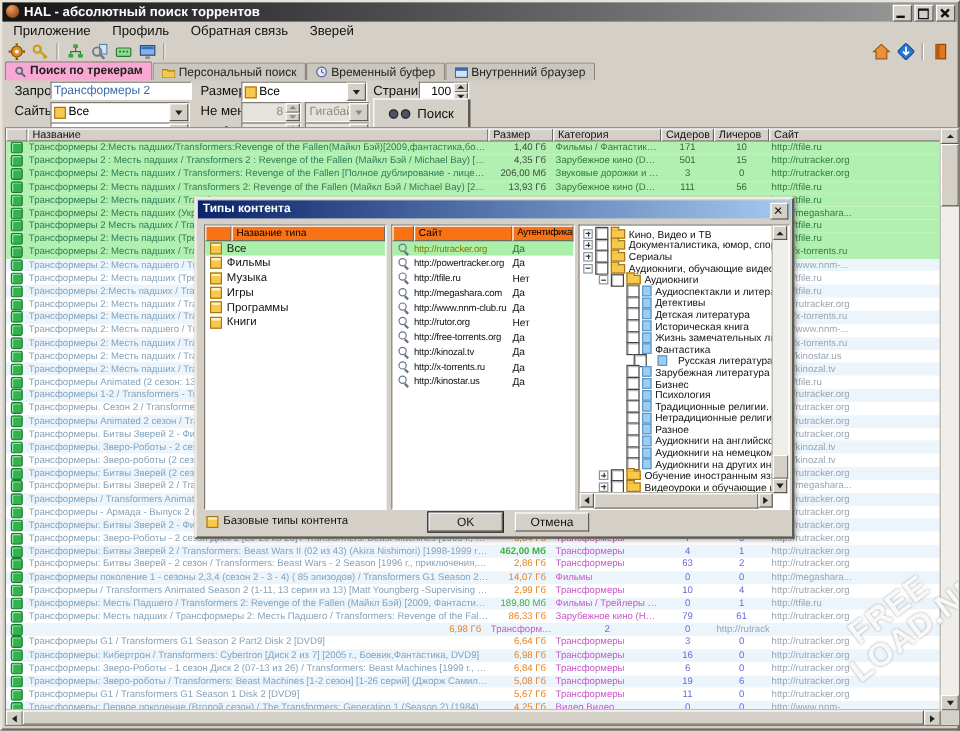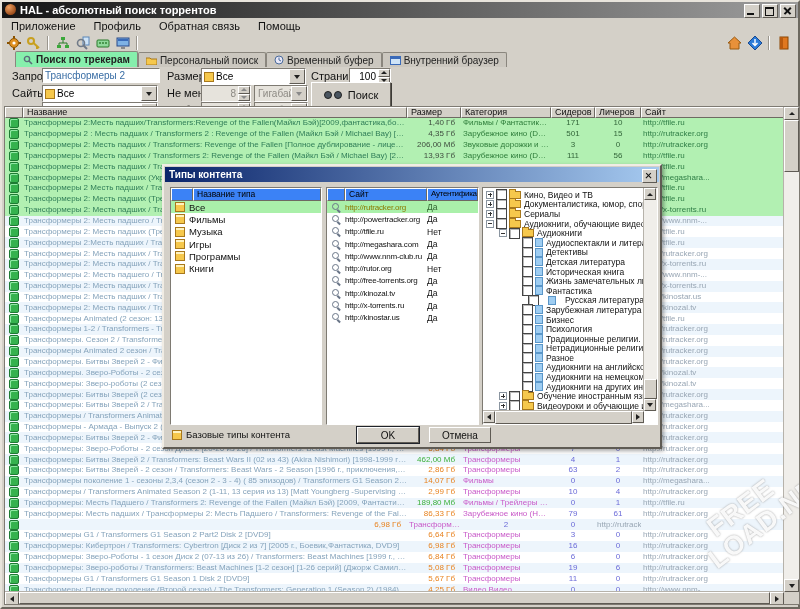--- a/index.html
+++ b/index.html
@@ -26,21 +26,21 @@
   .menuitem{display:inline-block;padding:1px 9px 0 9px;color:#111;}
   
   .toolbar{position:absolute;left:0;top:32px;right:2px;height:17px;display:flex;align-items:center;gap:3px;padding-left:3px;}
   .tbtn{width:17px;height:16px;display:flex;align-items:center;justify-content:center;}
   .tsep{width:1px;height:14px;background:#9a968e;border-right:1px solid #fff;margin:0 2px;}
   .tb-right{margin-left:auto;display:flex;align-items:center;gap:3px;padding-right:4px;}
   
   .tabstrip{position:absolute;left:2px;top:50px;right:2px;height:15px;display:flex;align-items:flex-end;font-size:10px;}
   .tab{display:flex;align-items:center;gap:3px;height:14px;padding:0 7px;
     border:1px solid #8a867e;border-bottom:none;border-radius:2px 2px 0 0;background:#cbc7bf;color:#222;white-space:nowrap;}
-  .tab.active{background:#86efac;height:15px;font-weight:bold;margin-left:11px;}
+  .tab.active{background:#f9a8d4;height:15px;font-weight:bold;}
   
   .formpanel{position:absolute;left:2px;top:66px;right:2px;height:38px;font-size:11px;}
   .flabel{position:absolute;color:#111;}
   .tbx{position:absolute;height:13px;border:1px solid;border-color:#7e7a72 #fff #fff #7e7a72;background:#fff;
     font-family:"Liberation Sans",sans-serif;font-size:10px;padding:0 2px;box-sizing:content-box;}
   .tbx.q{color:#3a6ea5;}
   .combo{position:absolute;height:15px;border:1px solid;border-color:#7e7a72 #fff #fff #7e7a72;background:#fff;display:flex;align-items:center;font-size:10px;}
   .combo .cico{width:10px;height:10px;margin:0 2px;background:#f6c84c;border:1px solid #a8781c;box-sizing:border-box;}
   .combo .cval{flex:1;overflow:hidden;white-space:nowrap;}
   .dropbtn{width:14px;align-self:stretch;background:#d4d0c8;border:1px solid;border-color:#fff #5f5b54 #5f5b54 #fff;display:flex;align-items:center;justify-content:center;}
@@ -100,21 +100,21 @@
   .dlg-title{position:absolute;left:1px;top:1px;right:1px;height:15px;
     background:linear-gradient(to right,#0a246a,#a6caf0);color:#fff;font-size:10px;font-weight:bold;line-height:15px;padding-left:4px;}
   .dlg-x{position:absolute;right:2px;top:1.5px;width:13px;height:12px;background:#d4d0c8;border:1px solid;border-color:#fff #5f5b54 #5f5b54 #fff;}
   .dlg-x::before,.dlg-x::after{content:"";position:absolute;left:2px;top:5px;width:7px;height:1.4px;background:#111;}
   .dlg-x::before{transform:rotate(45deg);} .dlg-x::after{transform:rotate(-45deg);}
   .panel{position:absolute;top:21px;height:238px;background:#fff;border:1px solid;border-color:#7e7a72 #fff #fff #7e7a72;box-sizing:border-box;overflow:hidden;}
   .p-types{left:6px;width:152px;}
   .p-sites{left:162px;width:153px;}
   .p-tree{left:318px;width:176px;}
   .lhead{display:flex;height:13px;}
-  .lh{background:#3b82f6;border:1px solid;border-color:#fff #6e6a62 #6e6a62 #fff;font-size:8.5px;line-height:10px;padding:0 3px;overflow:hidden;white-space:nowrap;box-sizing:border-box;}
+  .lh{background:#f97316;border:1px solid;border-color:#fff #6e6a62 #6e6a62 #fff;font-size:8.5px;line-height:10px;padding:0 3px;overflow:hidden;white-space:nowrap;box-sizing:border-box;}
   .litem{display:flex;align-items:center;height:12.3px;font-size:9.5px;color:#111;}
   .litem.sel{background:#aaf0aa;}
   .lico{width:18px;display:flex;justify-content:center;flex:none;}
   .yico{width:10px;height:10px;background:#f6c84c;border:1px solid #a8781c;box-sizing:border-box;box-shadow:inset 0 2px 0 #fff3c0;}
   .mag{position:relative;width:9px;height:9px;}
   .mag::before{content:"";position:absolute;left:0;top:0;width:5px;height:5px;border:1.5px solid #6a7688;border-radius:50%;}
   .mag::after{content:"";position:absolute;left:6.5px;top:6px;width:3.5px;height:1.6px;background:#6a7688;transform:rotate(45deg);transform-origin:0 0;}
   .lurl{width:82px;flex:none;font-size:8px;letter-spacing:-0.2px;overflow:hidden;white-space:nowrap;}
   .lauth{flex:1;font-size:8.5px;}
   .litem.sel .lurl{color:#8a7a00;} .litem.sel .lauth{color:#336633;}
@@ -155,21 +155,21 @@
         </span>
       <span class="wbtn">
           <span class="g-max"></span>
         </span>
       <span class="wbtn">
           <span class="g-x"></span>
         </span>
     </span>
   </div>
 
-  <div class="menubar" id="menubar"><span class="menuitem">Приложение</span><span class="menuitem">Профиль</span><span class="menuitem">Обратная связь</span><span class="menuitem">Помощь</span></div>
+  <div class="menubar" id="menubar"><span class="menuitem">Приложение</span><span class="menuitem">Профиль</span><span class="menuitem">Обратная связь</span><span class="menuitem">Зверей</span></div>
 
   <div class="toolbar">
     <span class="tbtn">
         <svg width="14" height="14" viewBox="0 0 14 14">
           <circle cx="7" cy="7" r="4.5" fill="#e09020" stroke="#8a5200"></circle>
           <circle cx="7" cy="7" r="1.6" fill="#fff"></circle>
           <g stroke="#8a5200" stroke-width="2">
             <line x1="7" y1="0" x2="7" y2="2"></line>
             <line x1="7" y1="12" x2="7" y2="14"></line>
             <line x1="0" y1="7" x2="2" y2="7"></line>
@@ -710,21 +710,21 @@
           <span class="ccat">Трансформеры</span>
           <span class="cseed">7</span>
           <span class="cleech">0</span>
           <span class="csite">http://rutracker.org</span>
         </div>
         <div class="trow alt">
           <span class="cicon">
             <i class="ticon"></i>
           </span>
           <span class="cname">Трансформеры: Битвы Зверей 2 / Transformers: Beast Wars II (02 из 43) (Akira Nishimori) [1998-1999 гг., меха, боевик...</span>
-          <span class="csize" style="color: rgb(60, 176, 60);">462,00 Мб</span>
+          <span class="csize" style="color: rgb(60, 176, 60); font-weight: bold;">462,00 Мб</span>
           <span class="ccat">Трансформеры</span>
           <span class="cseed">4</span>
           <span class="cleech">1</span>
           <span class="csite">http://rutracker.org</span>
         </div>
         <div class="trow">
           <span class="cicon">
             <i class="ticon"></i>
           </span>
           <span class="cname">Трансформеры: Битвы Зверей - 2 сезон / Transformers: Beast Wars - 2 Season [1996 г., приключения, меха, фантас...</span>

